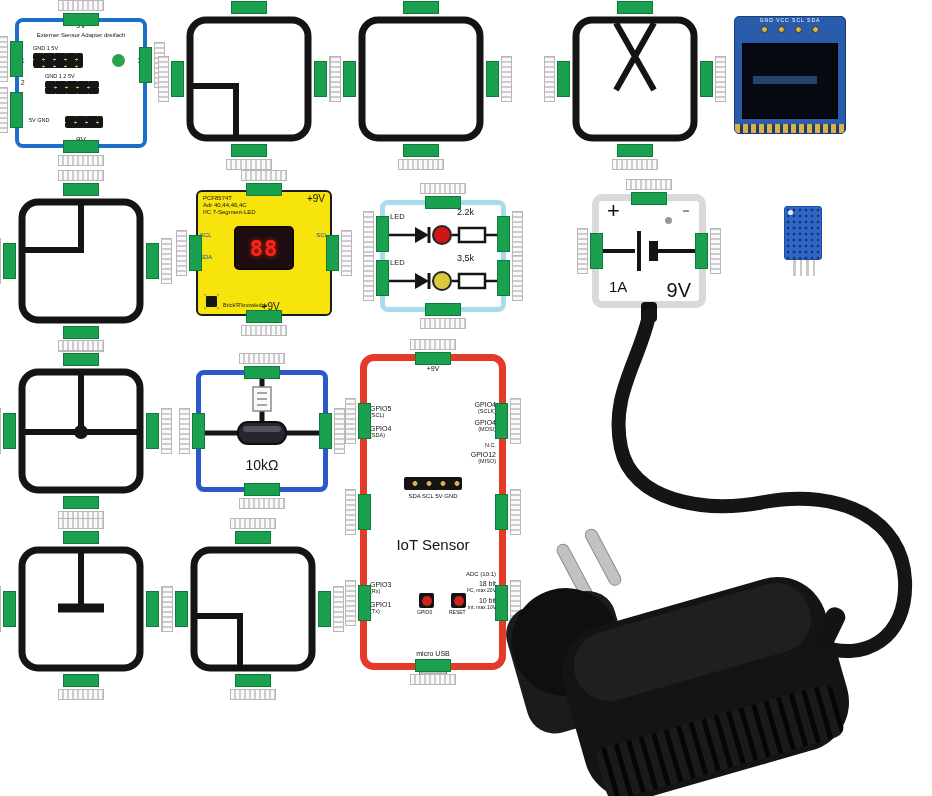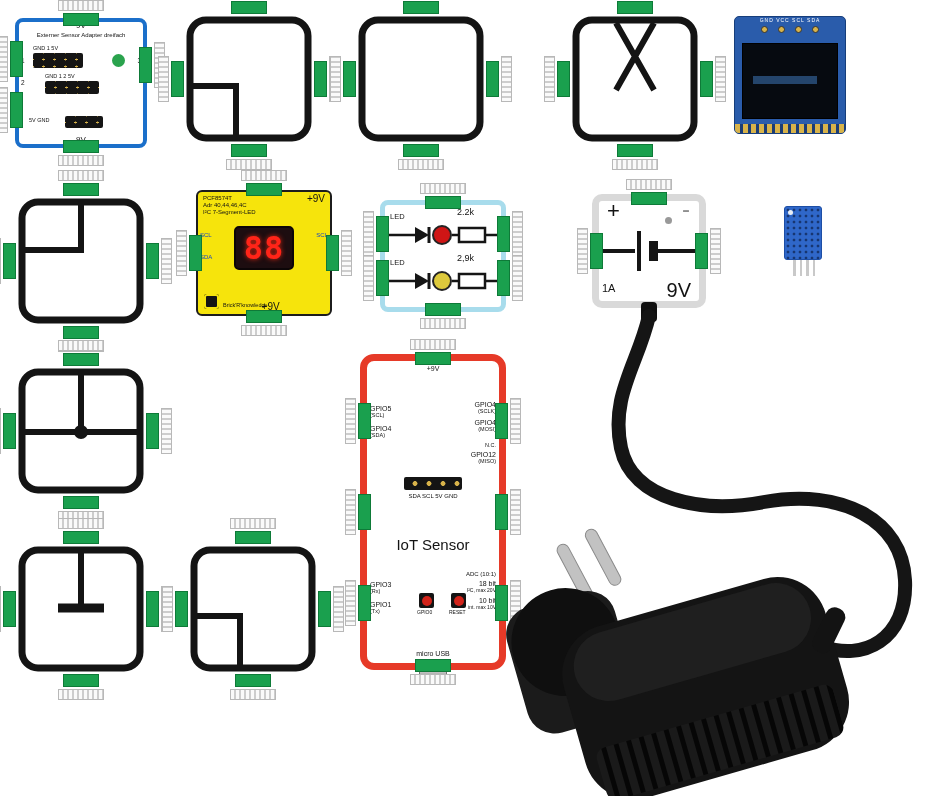--- a/index.html
+++ b/index.html
@@ -16,21 +16,21 @@
   .con.v{width:11px;height:46px;background:repeating-linear-gradient(0deg,#fafafa 0 3px,#cdcdcd 3px 5px)}
   
   .bk{width:138px;height:138px;border-radius:8px}
   .bk svg{position:absolute;inset:0;width:100%;height:100%}
   
   .sensor{left:15px;top:18px;width:132px;height:130px;border:4px solid #1b6fca;border-radius:8px}
   .sa-hdr{position:absolute;background:#151515;background-image:radial-gradient(#d8b34a 1.3px,transparent 1.8px);background-size:11px 7px;background-position:5px 3px;border-radius:2px}
   
   .seg{left:196px;top:190px;width:136px;height:126px;background:#f6e40c;border:2px solid #1c1c1c;border-radius:6px}
   .seg-disp{position:absolute;top:34px;left:36px;width:60px;height:44px;background:#1d0d10;border:2px solid #0c0507;border-radius:5px;display:flex;align-items:center;justify-content:center}
-  .seg-digits{font-family:"DejaVu Sans Mono",monospace;font-size:32px;font-weight:bold;color:#ff2418;letter-spacing:1px;text-shadow:0 0 5px rgba(255,45,20,.85)}
+  .seg-digits{font-family:"DejaVu Sans Mono",monospace;font-size:22px;font-weight:bold;color:#ff2418;letter-spacing:1px;text-shadow:0 0 5px rgba(255,45,20,.85)}
   .seg-logo{position:absolute;bottom:5px;left:6px;width:15px;height:15px;background:#141414;border-radius:3px;box-shadow:inset 0 0 0 2px #f6e40c,inset 0 0 0 5px #141414}
   
   .led{left:380px;top:200px;width:126px;height:112px;border:5px solid #a8dcec;border-radius:8px}
   .led svg{position:absolute;inset:0;width:100%;height:100%}
   
   .pw{left:592px;top:194px;width:114px;height:114px;border:7px solid #d9d9d9;border-radius:10px}
   
   .res{left:196px;top:370px;width:132px;height:122px;border:5px solid #2c58c9;border-radius:8px}
   .res svg{position:absolute;inset:0;width:100%;height:100%}
   
@@ -193,21 +193,21 @@
       <circle cx="57" cy="30" r="9" fill="#cf1515" stroke="#232323" stroke-width="2"></circle>
       <rect x="74" y="23" width="26" height="14" fill="#fff" stroke="#151515" stroke-width="2.5"></rect>
       <polygon points="30,68 30,84 44,76" fill="#151515"></polygon>
       <path d="M44 68 V84" stroke="#151515" stroke-width="3"></path>
       <circle cx="57" cy="76" r="9" fill="#ddc93c" stroke="#232323" stroke-width="2"></circle>
       <rect x="74" y="69" width="26" height="14" fill="#fff" stroke="#151515" stroke-width="2.5"></rect>
     </svg>
     <span class="t b" style="top:8px;left:5px;font-size:7.5px">LED</span>
     <span class="t b" style="top:3px;left:72px;font-size:9px">2.2k</span>
     <span class="t b" style="top:54px;left:5px;font-size:7.5px">LED</span>
-    <span class="t b" style="top:49px;left:72px;font-size:9px">2,9k</span>
+    <span class="t b" style="top:49px;left:72px;font-size:9px">3,5k</span>
   <div class="con h" style="left: calc(50% - 23px); top: -22px;"></div>
       <div class="tab h" style="left: calc(50% - 18px); top: -9px;"></div>
       <div class="con h" style="left: calc(50% - 23px); bottom: -22px;"></div>
       <div class="tab h" style="left: calc(50% - 18px); bottom: -9px;"></div>
       <div class="con v" style="top: calc(28% - 23px); left: -22px;"></div>
       <div class="tab v" style="top: calc(28% - 18px); left: -9px;"></div>
       <div class="con v" style="top: calc(72% - 23px); left: -22px;"></div>
       <div class="tab v" style="top: calc(72% - 18px); left: -9px;"></div>
       <div class="con v" style="top: calc(28% - 23px); right: -22px;"></div>
       <div class="tab v" style="top: calc(28% - 18px); right: -9px;"></div>
@@ -218,21 +218,21 @@
   <div class="brick pw">
     <div class="t b" style="top:-2px;left:8px;font-size:22px">+</div>
     <div style="position:absolute;top:16px;right:27px;width:7px;height:7px;border-radius:50%;background:#999"></div>
     <div class="t b" style="top:-5px;right:9px;font-size:24px;color:#8f8f8f">-</div>
     <svg style="position:absolute;top:24px;left:0;width:100px;height:52px" viewBox="0 0 100 52">
       <path d="M0 26 H36" stroke="#151515" stroke-width="4"></path>
       <rect x="38" y="6" width="4" height="40" fill="#151515"></rect>
       <rect x="50" y="16" width="9" height="20" fill="#151515"></rect>
       <path d="M59 26 H100" stroke="#151515" stroke-width="4"></path>
     </svg>
-    <div class="t b" style="bottom:6px;left:3px;font-size:11px">1A</div>
+    <div class="t b" style="bottom:6px;left:10px;font-size:15px">1A</div>
     <div class="t b" style="bottom:0;right:8px;font-size:20px">9V</div>
   <div class="con h" style="left: calc(50% - 23px); top: -22px;"></div>
       <div class="tab h" style="left: calc(50% - 18px); top: -9px;"></div>
       <div class="con v" style="top: calc(50% - 23px); left: -22px;"></div>
       <div class="tab v" style="top: calc(50% - 18px); left: -9px;"></div>
       <div class="con v" style="top: calc(50% - 23px); right: -22px;"></div>
       <div class="tab v" style="top: calc(50% - 18px); right: -9px;"></div>
     </div>
 
   <div class="dht">
@@ -256,20 +256,39 @@
   <div class="con h" style="left: calc(50% - 23px); top: -22px;"></div>
       <div class="tab h" style="left: calc(50% - 18px); top: -9px;"></div>
       <div class="con h" style="left: calc(50% - 23px); bottom: -22px;"></div>
       <div class="tab h" style="left: calc(50% - 18px); bottom: -9px;"></div>
       <div class="con v" style="top: calc(50% - 23px); left: -22px;"></div>
       <div class="tab v" style="top: calc(50% - 18px); left: -9px;"></div>
       <div class="con v" style="top: calc(50% - 23px); right: -22px;"></div>
       <div class="tab v" style="top: calc(50% - 18px); right: -9px;"></div>
     </div>
 
+  <div class="brick res">
+    <svg viewBox="0 0 122 112">
+      <path d="M61 0 V46" stroke="#151515" stroke-width="5"></path>
+      <rect x="52" y="12" width="18" height="24" fill="#fafafa" stroke="#8a8a8a" stroke-width="1.5"></rect>
+      <path d="M56 18 H66 M56 24 H66 M56 30 H66" stroke="#555" stroke-width="1"></path>
+      <path d="M0 58 H122" stroke="#151515" stroke-width="5"></path>
+      <rect x="37" y="47" width="48" height="22" rx="10" fill="#26262e" stroke="#0d0d0d" stroke-width="2"></rect>
+      <rect x="42" y="51" width="38" height="6" rx="3" fill="#52525e"></rect>
+    </svg>
+    <div class="t b" style="bottom:14px;left:50%;transform:translateX(-50%);font-size:14px">10kΩ</div>
+  <div class="con h" style="left: calc(50% - 23px); top: -22px;"></div>
+      <div class="tab h" style="left: calc(50% - 18px); top: -9px;"></div>
+      <div class="con h" style="left: calc(50% - 23px); bottom: -22px;"></div>
+      <div class="tab h" style="left: calc(50% - 18px); bottom: -9px;"></div>
+      <div class="con v" style="top: calc(50% - 23px); left: -22px;"></div>
+      <div class="tab v" style="top: calc(50% - 18px); left: -9px;"></div>
+      <div class="con v" style="top: calc(50% - 23px); right: -22px;"></div>
+      <div class="tab v" style="top: calc(50% - 18px); right: -9px;"></div>
+    </div>
 
   <div class="brick iot">
     <div class="t b" style="top:4px;left:50%;transform:translateX(-50%);font-size:7px">+9V</div>
     <div class="t b" style="top:44px;left:3px;font-size:7px">GPIO5</div>
     <div class="t" style="top:52px;left:3px;font-size:5.5px">(SCL)</div>
     <div class="t b" style="top:64px;left:3px;font-size:7px">GPIO4</div>
     <div class="t" style="top:72px;left:3px;font-size:5.5px">(SDA)</div>
     <div class="t b ra" style="top:40px;right:3px;font-size:7px">GPIO4</div>
     <div class="t ra" style="top:48px;right:3px;font-size:5.5px">(SCLK)</div>
     <div class="t b ra" style="top:58px;right:3px;font-size:7px">GPIO4</div>

